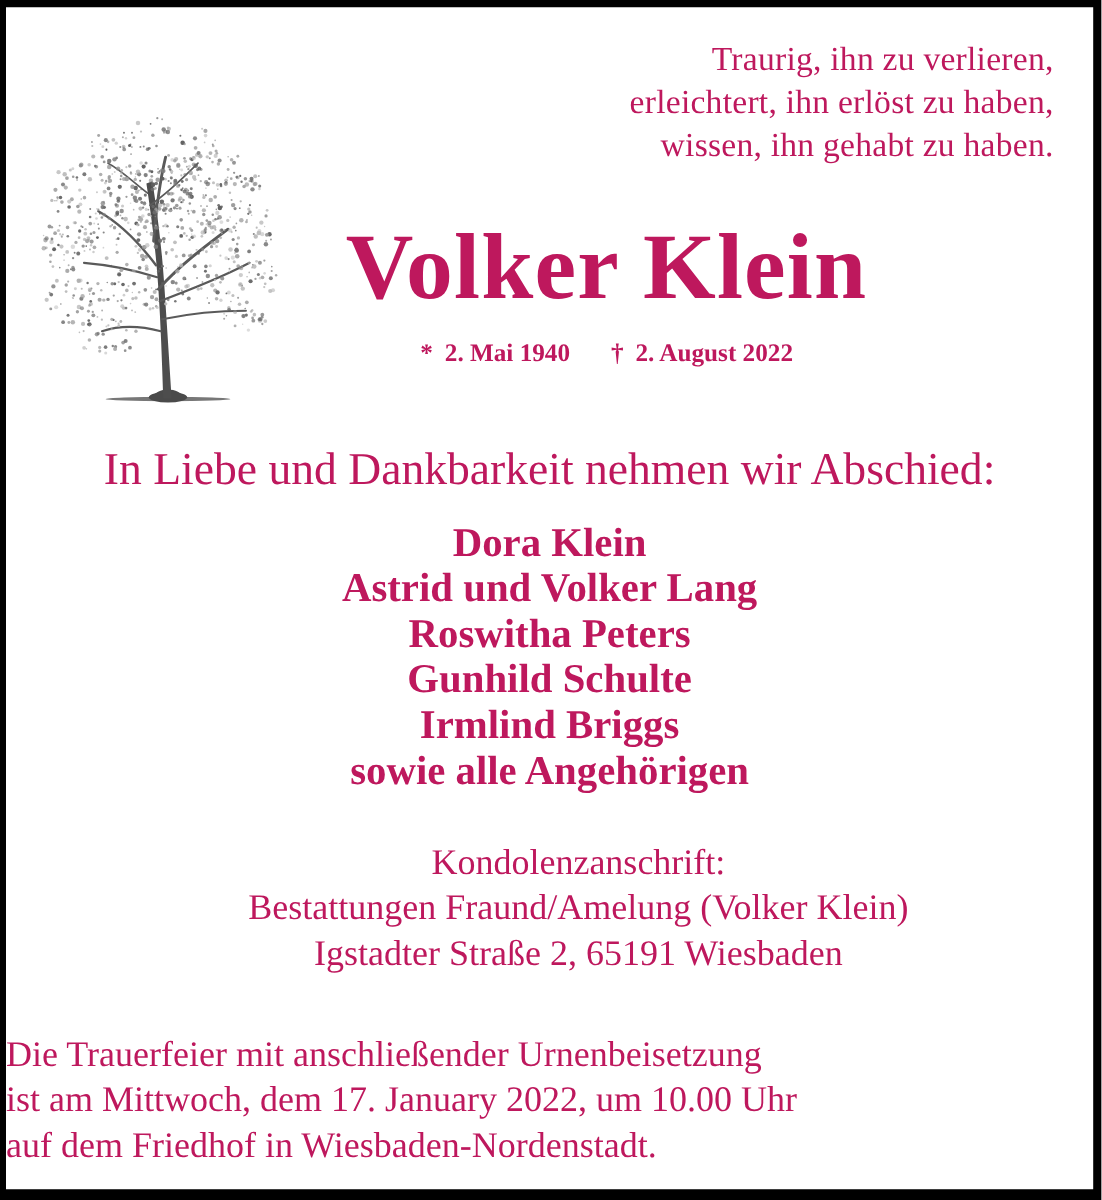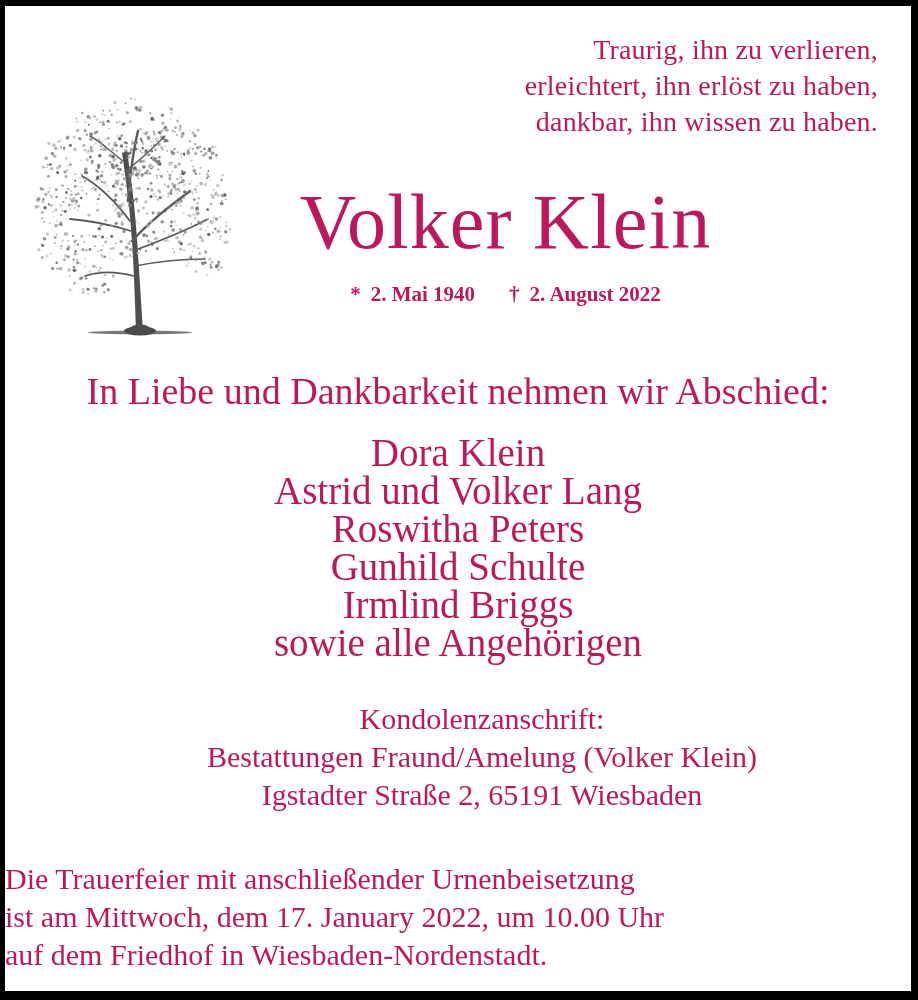--- a/index.html
+++ b/index.html
@@ -41,21 +41,21 @@
   
   .name-block {
     position: absolute;
     top: 174px;
     left: 95px;
     right: 0;
     text-align: center;
   }
   .deceased-name {
     font-size: 78px;
-    font-weight: normal;
+    font-weight: bold;
     line-height: 84px;
     letter-spacing: 1px;
     white-space: nowrap;
   }
   .dates {
     margin-top: 12px;
     font-size: 21px;
     font-weight: bold;
     line-height: 36px;
     white-space: nowrap;
@@ -73,22 +73,22 @@
     font-size: 38px;
     line-height: 38px;
   }
 
   .mourners {
     position: absolute;
     top: 428px;
     left: 0;
     right: 0;
     text-align: center;
-    font-size: 39px;
-    font-weight: normal;
+    font-size: 34px;
+    font-weight: bold;
     line-height: 38px;
   }
 
   .condolence {
     position: absolute;
     top: 694px;
     left: 0;
     right: 0;
     text-align: center;
     font-size: 30px;
@@ -107,21 +107,21 @@
   }
 </style>
 </head>
 <body>
 
 <div class="page">
 
   <div class="epigraph">
     <div>Traurig, ihn zu verlieren,</div>
     <div>erleichtert, ihn erlöst zu haben,</div>
-    <div>dankbar, ihn wissen zu haben.</div>
+    <div>wissen, ihn gehabt zu haben.</div>
   </div>
 
   <div class="tree">
     <svg viewBox="0 0 205 250" xmlns="http://www.w3.org/2000/svg">
 
       <ellipse cx="110" cy="241.5" rx="52" ry="1.8" fill="#777777"></ellipse>
       <ellipse cx="110" cy="240" rx="16" ry="4.5" fill="#4a4a4a"></ellipse>
       <path d="M96,241 C101,231 119,231 124,241 Z" fill="#4a4a4a"></path>
 
       <path d="M106,241 C105,210 104,180 102,150 C100,120 97,95 92,62 L97,60 C102,93 105,118 107,148 C109,178 111,210 113,241 Z" fill="#4d4d4d"></path>

